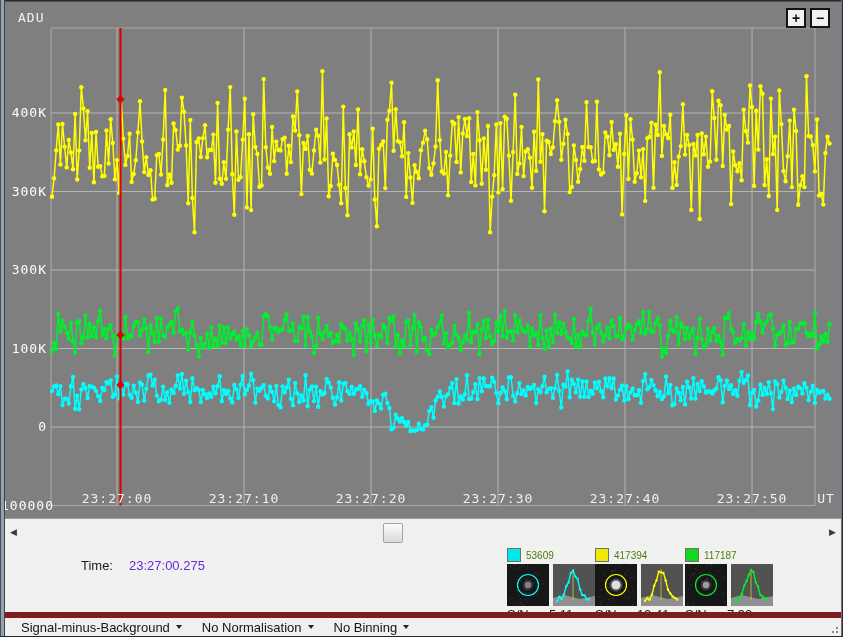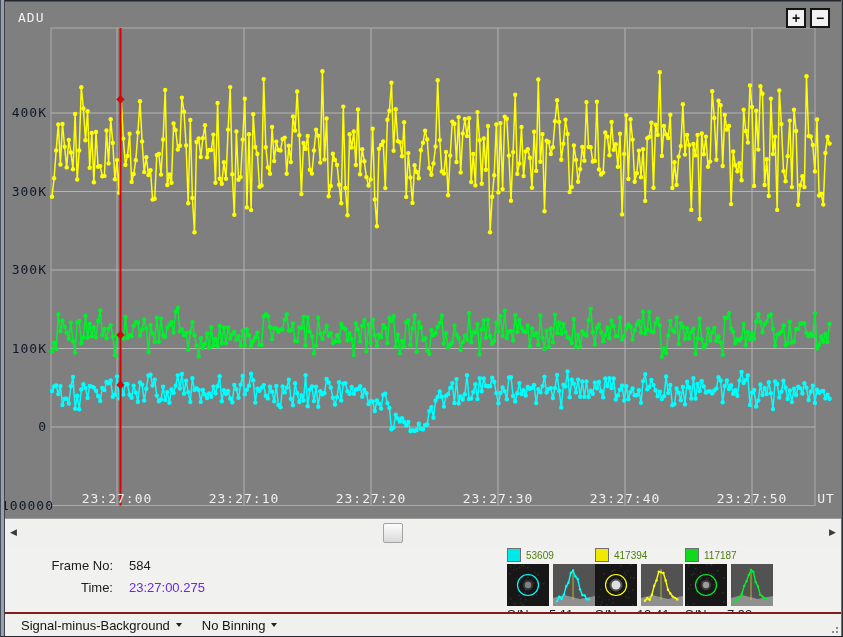--- a/index.html
+++ b/index.html
@@ -16,21 +16,21 @@
 
   
   #chart-area{position:absolute;left:5px;top:2px;width:836px;height:516px;background:#7f7f7f;overflow:hidden;}
   #plot-svg{position:absolute;left:0;top:0;}
   .axis-title{position:absolute;left:13px;top:8px;color:#f0f0f0;
               font-family:"DejaVu Sans Mono",monospace;font-size:13px;letter-spacing:1px;}
   .zoom-btn{position:absolute;top:6px;width:20px;height:20px;background:#f1f1f1;
             border:2px solid #141414;color:#111;font:bold 14px/15px "Liberation Sans",sans-serif;
             text-align:center;box-sizing:border-box;cursor:pointer;padding:0;}
   #zoom-in{left:781px;} #zoom-out{left:805px;}
-  .ytick{position:absolute;left:0;width:42px;text-align:right;color:#0f172a;
+  .ytick{position:absolute;left:0;width:42px;text-align:right;color:#ffffff;
          font-family:"DejaVu Sans Mono",monospace;font-size:13px;letter-spacing:1px;}
   .ytick.neg{left:-4px;width:auto;text-align:left;}
   .xtick{position:absolute;top:489px;width:100px;text-align:center;color:#f0f0f0;
          font-family:"DejaVu Sans Mono",monospace;font-size:13px;letter-spacing:1px;}
   .xunit{position:absolute;top:489px;left:801px;width:40px;text-align:center;color:#f0f0f0;
          font-family:"DejaVu Sans Mono",monospace;font-size:13px;letter-spacing:1px;}
 
   
   #x-scrollbar{position:absolute;left:5px;top:518px;width:836px;height:29px;
                background:#f0f0ef;border-top:1px solid #9b9b9b;box-sizing:border-box;}
@@ -52,21 +52,21 @@
   .obj-head{display:flex;align-items:center;height:14px;}
   .swatch{width:12px;height:12px;border:1px solid #6f6f6f;box-sizing:content-box;}
   .obj-val{margin-left:5px;font-size:10px;color:#4d7c0f;}
   .thumbs{display:flex;gap:4px;margin-top:2px;}
   .thumb{width:42px;height:42px;display:block;}
   .sn-row{margin-top:1px;font-size:13px;color:#1c1c1c;display:flex;}
   .sn-row .snv{margin-left:9px;}
 
   
   #status-strip{position:absolute;left:5px;top:612px;width:836px;height:24px;background:#f0f0ee;
-                border-top:2px solid #7f1d1d;box-sizing:border-box;display:flex;align-items:center;
+                border-top:6px solid #7f1d1d;box-sizing:border-box;display:flex;align-items:center;
                 padding-left:6px;}
   .strip-item{display:flex;align-items:center;height:22px;padding:0 10px;font-size:13px;
               color:#141414;cursor:pointer;white-space:nowrap;}
   .drop-arrow{width:0;height:0;border-left:3.5px solid transparent;border-right:3.5px solid transparent;
               border-top:4px solid #222;margin-left:6px;}
   .strip-icon{margin-right:4px;display:block;}
   #resize-grip{position:absolute;right:1px;bottom:1px;}
 </style>
 </head>
 <body>
@@ -1243,24 +1243,20 @@
 
   <div id="x-scrollbar">
     <div id="scroll-left" class="scroll-arrow">◀</div>
     <div id="scroll-thumb"></div>
     <div id="scroll-right" class="scroll-arrow">▶</div>
   </div>
 
   <div id="info-panel">
     <div id="frame-info">
       <div class="row">
-        <span class="lbl">Frame No:</span>
-        <span class="val">584</span>
-      </div>
-      <div class="row">
         <span class="lbl">Time:</span>
         <span class="val" id="time-value" style="color: #6d28d9;">23:27:00.275</span>
       </div>
     </div>
 
     <div class="object-panel" style="left:502px">
       <div class="obj-head">
         <span class="swatch" style="background: rgb(0, 233, 233);"></span>
         <span class="obj-val">53609</span>
       </div>
@@ -1469,20 +1465,24 @@
       </div>
     </div>
   </div>
 
   <div id="status-strip">
     <div class="strip-item">
       <span>Signal-minus-Background</span>
       <span class="drop-arrow"></span>
     </div>
     <div class="strip-item">
+      <span>No Normalisation</span>
+      <span class="drop-arrow"></span>
+    </div>
+    <div class="strip-item">
       <span>No Binning</span>
       <span class="drop-arrow"></span>
     </div>
     <svg id="resize-grip" width="12" height="12">
       <rect x="8" y="8" width="2" height="2" fill="#8b8b8b"></rect>
       <rect x="4" y="8" width="2" height="2" fill="#8b8b8b"></rect>
       <rect x="8" y="4" width="2" height="2" fill="#8b8b8b"></rect>
     </svg>
   </div>
 </div>

